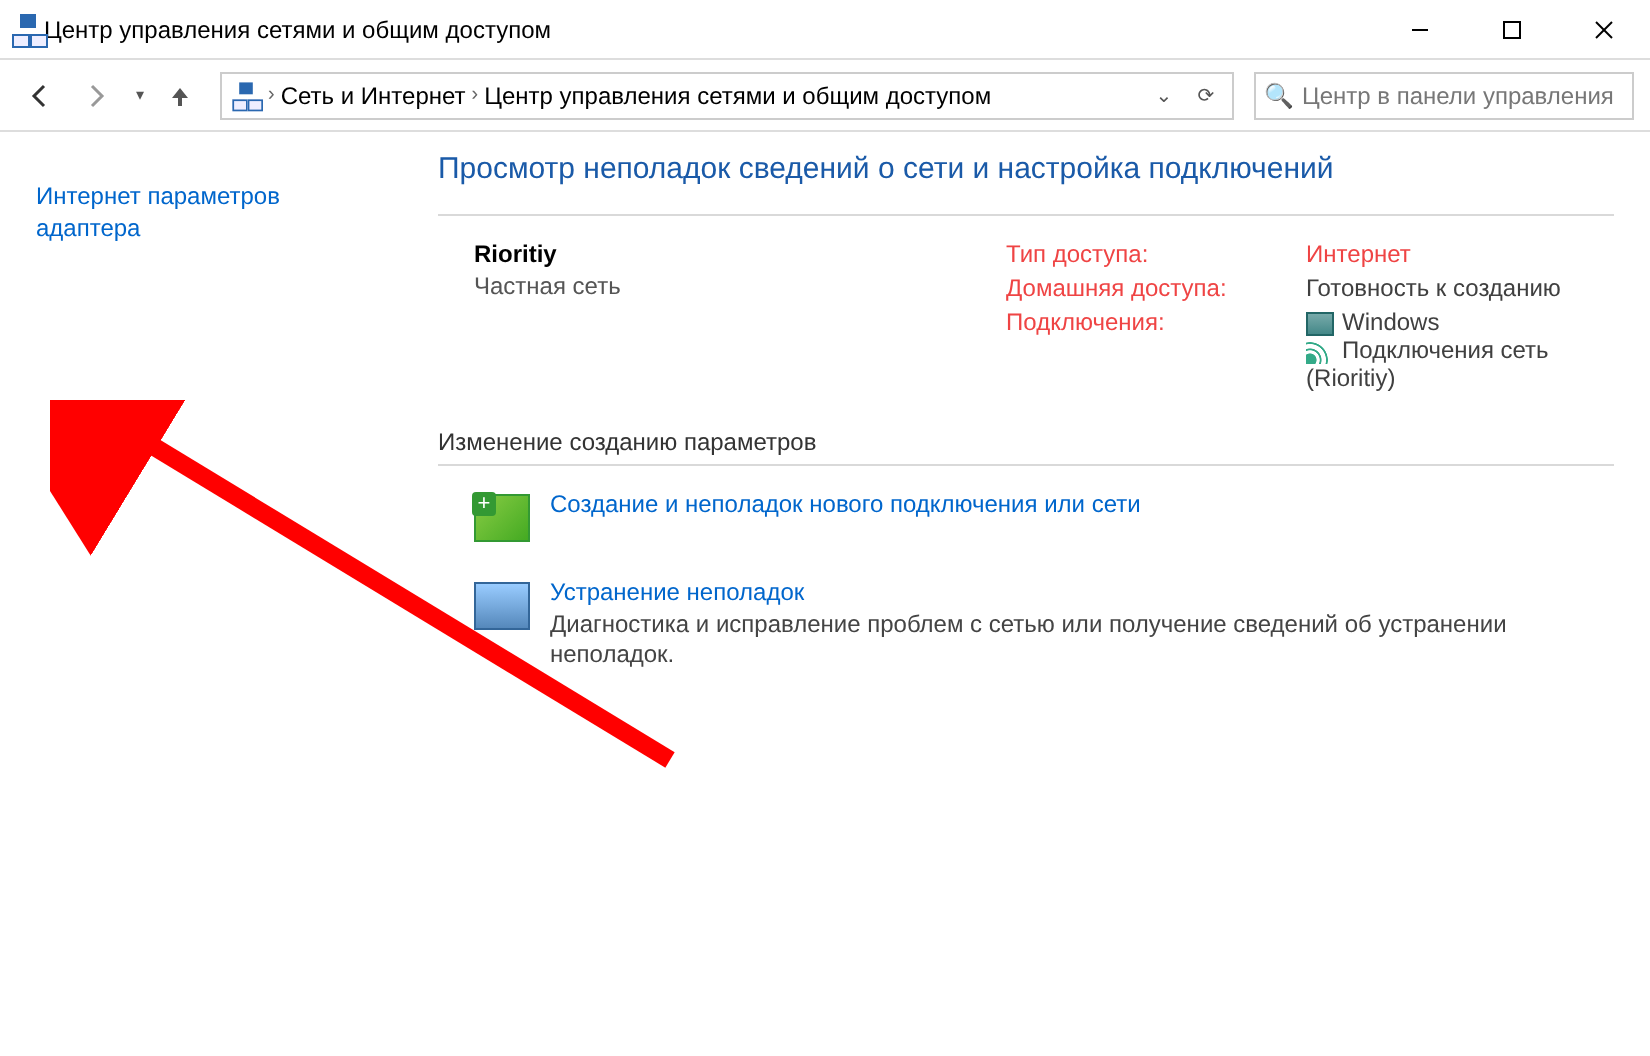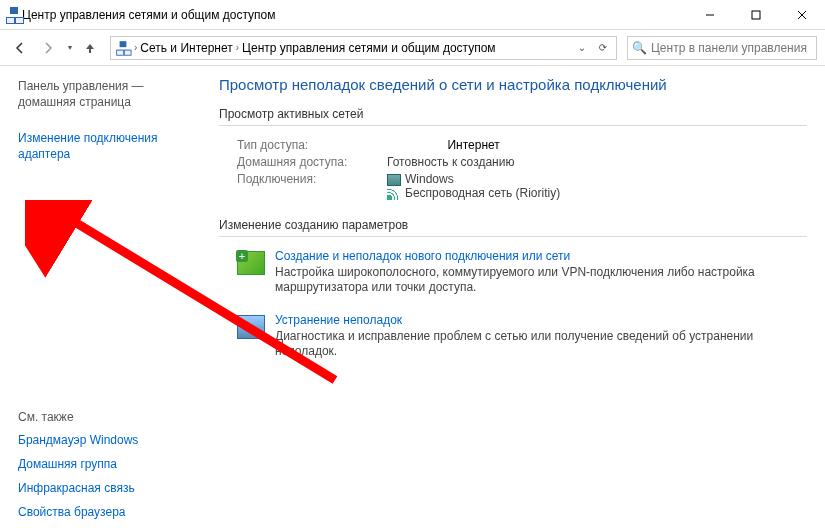--- a/index.html
+++ b/index.html
@@ -128,22 +128,22 @@
   .net-row {
     display: flex;
     gap: 28px;
     margin-left: 18px;
     margin-bottom: 18px;
   }
   .net-left { width: 250px;}
   .net-left .nname { font-weight: 600; font-size: 12px; }
   .net-left .ntype { color:#555; font-size: 12px; margin-top:2px; }
   .net-right { display: grid; grid-template-columns: 150px auto; row-gap: 3px; font-size:12px;}
-  .net-right .lbl { color:#737373;}
-  .net-right .val { color:#000000;text-align:center;}
+  .net-right .lbl { color:#ef4444;}
+  .net-right .val { color:#ef4444;}
   .net-right .vlink { color:#404040; cursor:pointer;}
   .conn-icon { display:inline-block; width:14px; height:12px; margin-right:4px; vertical-align:middle;}
   .conn-eth { background: linear-gradient(#7aa, #488); border:1px solid #266; }
   .conn-wifi {
     width:14px;height:12px;display:inline-block;margin-right:4px;vertical-align:middle;
     background: radial-gradient(circle at 2px 10px, #3a8 20%, transparent 22%),
                 radial-gradient(circle at 2px 10px, transparent 30%, #3a8 32%, #3a8 36%, transparent 38%),
                 radial-gradient(circle at 2px 10px, transparent 50%, #3a8 52%, #3a8 56%, transparent 58%);
   }
 
@@ -250,61 +250,55 @@
   </div>
 
   <div class="search-box">
     <span class="sicon">🔍</span>
     <span>Центр в панели управления</span>
   </div>
 </div>
 
 <div class="body-area">
   <div class="sidebar">
-    <div class="link muted">Панель управления — домашняя страница</div>
     <div style="height:4px"></div>
-    <div class="link">Изменение подключения адаптера</div>
-
-    <div class="footer-block">
-      <div class="section-label">См. также</div>
-      <div class="link">Брандмауэр Windows</div>
-      <div class="link">Домашняя группа</div>
-      <div class="link">Инфракрасная связь</div>
-      <div class="link">Свойства браузера</div>
-    </div>
+    <div class="link">Интернет параметров адаптера</div>
+
   </div>
 
   <div class="content">
     <h1>Просмотр неполадок сведений о сети и настройка подключений</h1>
 
-    <div class="group-label">Просмотр активных сетей</div>
     <hr class="hr">
 
     <div class="net-row">
+      <div class="net-left">
+        <div class="nname">Rioritiy</div>
+        <div class="ntype">Частная сеть</div>
+      </div>
       <div class="net-right">
         <div class="lbl">Тип доступа:</div>
         <div class="val">Интернет</div>
         <div class="lbl">Домашняя доступа:</div>
         <div class="vlink">Готовность к созданию</div>
         <div class="lbl">Подключения:</div>
         <div>
           <div><span class="conn-icon conn-eth"></span><span class="vlink">Windows</span></div>
-          <div><span class="conn-wifi"></span><span class="vlink">Беспроводная сеть (Rioritiy)</span></div>
+          <div><span class="conn-wifi"></span><span class="vlink">Подключения сеть (Rioritiy)</span></div>
         </div>
       </div>
     </div>
 
     <div class="group-label">Изменение созданию параметров</div>
     <hr class="hr">
 
     <div class="action-row">
       <div class="aicon new-conn"></div>
       <div class="atext">
         <div class="atitle">Создание и неполадок нового подключения или сети</div>
-        <div class="adesc">Настройка широкополосного, коммутируемого или VPN-подключения либо настройка маршрутизатора или точки доступа.</div>
       </div>
     </div>
 
     <div style="height:10px"></div>
 
     <div class="action-row">
       <div class="aicon troubleshoot"></div>
       <div class="atext">
         <div class="atitle">Устранение неполадок</div>
         <div class="adesc">Диагностика и исправление проблем с сетью или получение сведений об устранении неполадок.</div>

